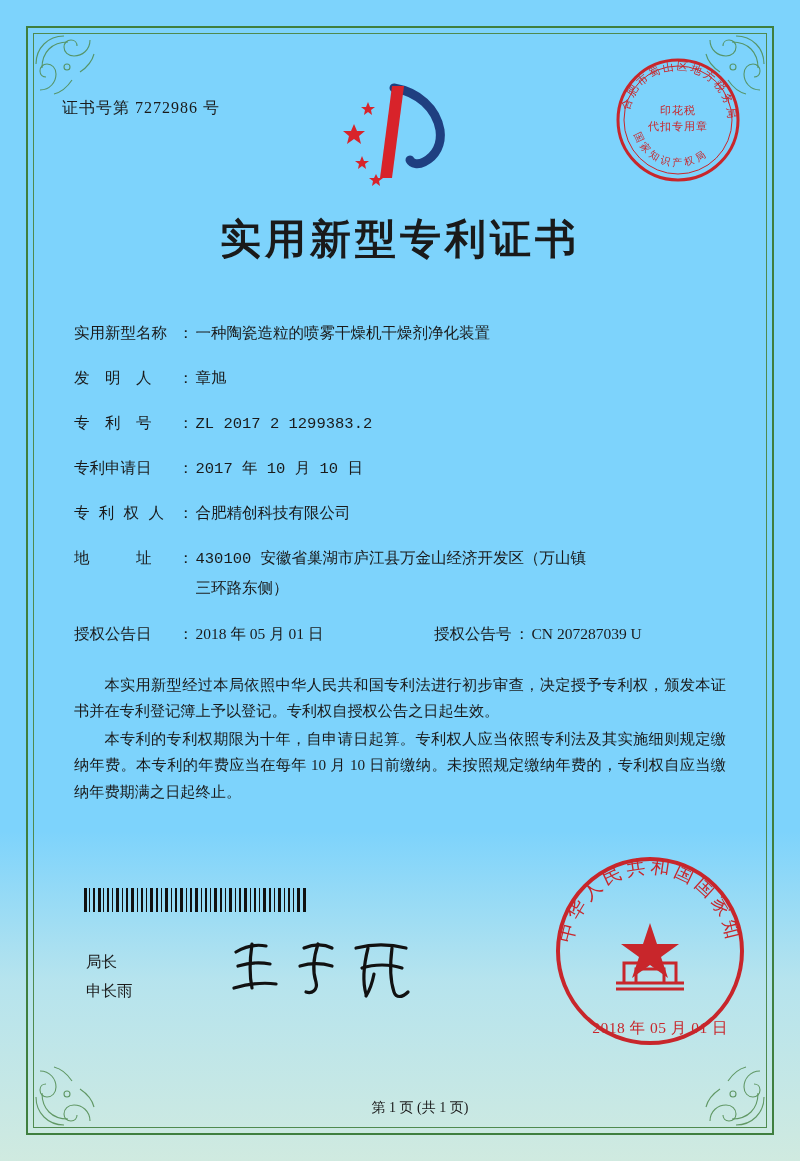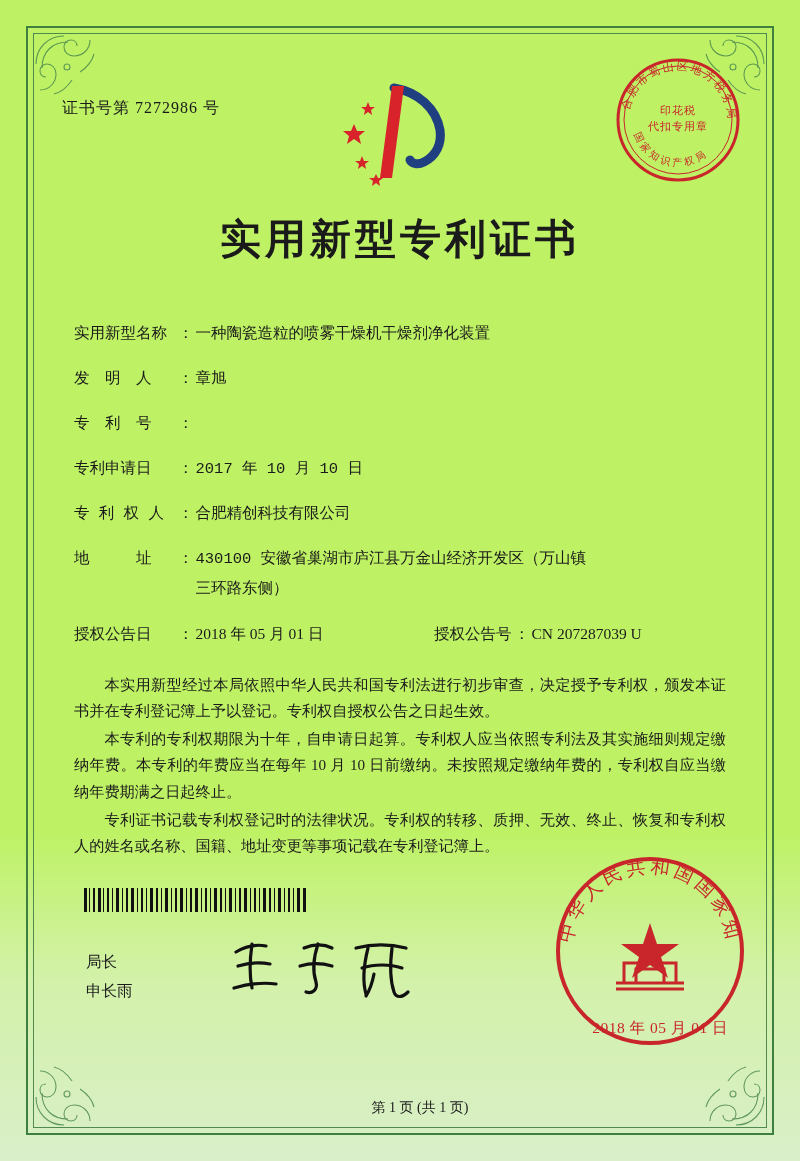--- a/index.html
+++ b/index.html
@@ -12,21 +12,21 @@
     background: #ffffff;
     font-family: "Liberation Serif", serif;
     color: #1a1a1a;
     overflow: hidden;
   }
 
   .page {
     position: relative;
     width: 800px;
     height: 1161px;
-    background: #bef264;
+    background: #7dd3fc;
     box-sizing: border-box;
   }
 
   
   .page::after {
     content: "";
     position: absolute;
     left: 0; right: 0; bottom: 0;
     height: 330px;
     background: linear-gradient(to bottom, rgba(232,243,230,0) 0%, rgba(228,241,226,0.55) 45%, rgba(222,238,219,0.85) 100%);
@@ -326,20 +326,21 @@
 
     <div class="field-row">
       <span class="field-label">发　明　人</span>
       <span class="field-colon">：</span>
       <span class="field-value">章旭</span>
     </div>
 
     <div class="field-row">
       <span class="field-label">专　利　号</span>
       <span class="field-colon">：</span>
+      <span class="field-value">ZL 2017 2 1299383.2</span>
     </div>
 
     <div class="field-row">
       <span class="field-label">专利申请日</span>
       <span class="field-colon">：</span>
       <span class="field-value">2017 年 10 月 10 日</span>
     </div>
 
     <div class="field-row">
       <span class="field-label">专 利 权 人</span>
@@ -367,21 +368,20 @@
         <span class="field-colon">：</span>
         <span class="field-value">CN 207287039 U</span>
       </span>
     </div>
 
   </div>
 
   <div class="paragraphs">
     <p>本实用新型经过本局依照中华人民共和国专利法进行初步审查，决定授予专利权，颁发本证书并在专利登记簿上予以登记。专利权自授权公告之日起生效。</p>
     <p>本专利的专利权期限为十年，自申请日起算。专利权人应当依照专利法及其实施细则规定缴纳年费。本专利的年费应当在每年 10 月 10 日前缴纳。未按照规定缴纳年费的，专利权自应当缴纳年费期满之日起终止。</p>
-    <p>专利证书记载专利权登记时的法律状况。专利权的转移、质押、无效、终止、恢复和专利权人的姓名或名称、国籍、地址变更等事项记载在专利登记簿上。</p>
   </div>
 
   <svg class="barcode" viewBox="0 0 222 24" preserveAspectRatio="none">
     <g fill="#111111">
       <rect x="0" y="0" width="3" height="24"></rect>
         <rect x="5" y="0" width="1" height="24"></rect>
       <rect x="9" y="0" width="2" height="24"></rect>
         <rect x="14" y="0" width="3" height="24"></rect>
       <rect x="19" y="0" width="1" height="24"></rect>
         <rect x="23" y="0" width="2" height="24"></rect>

